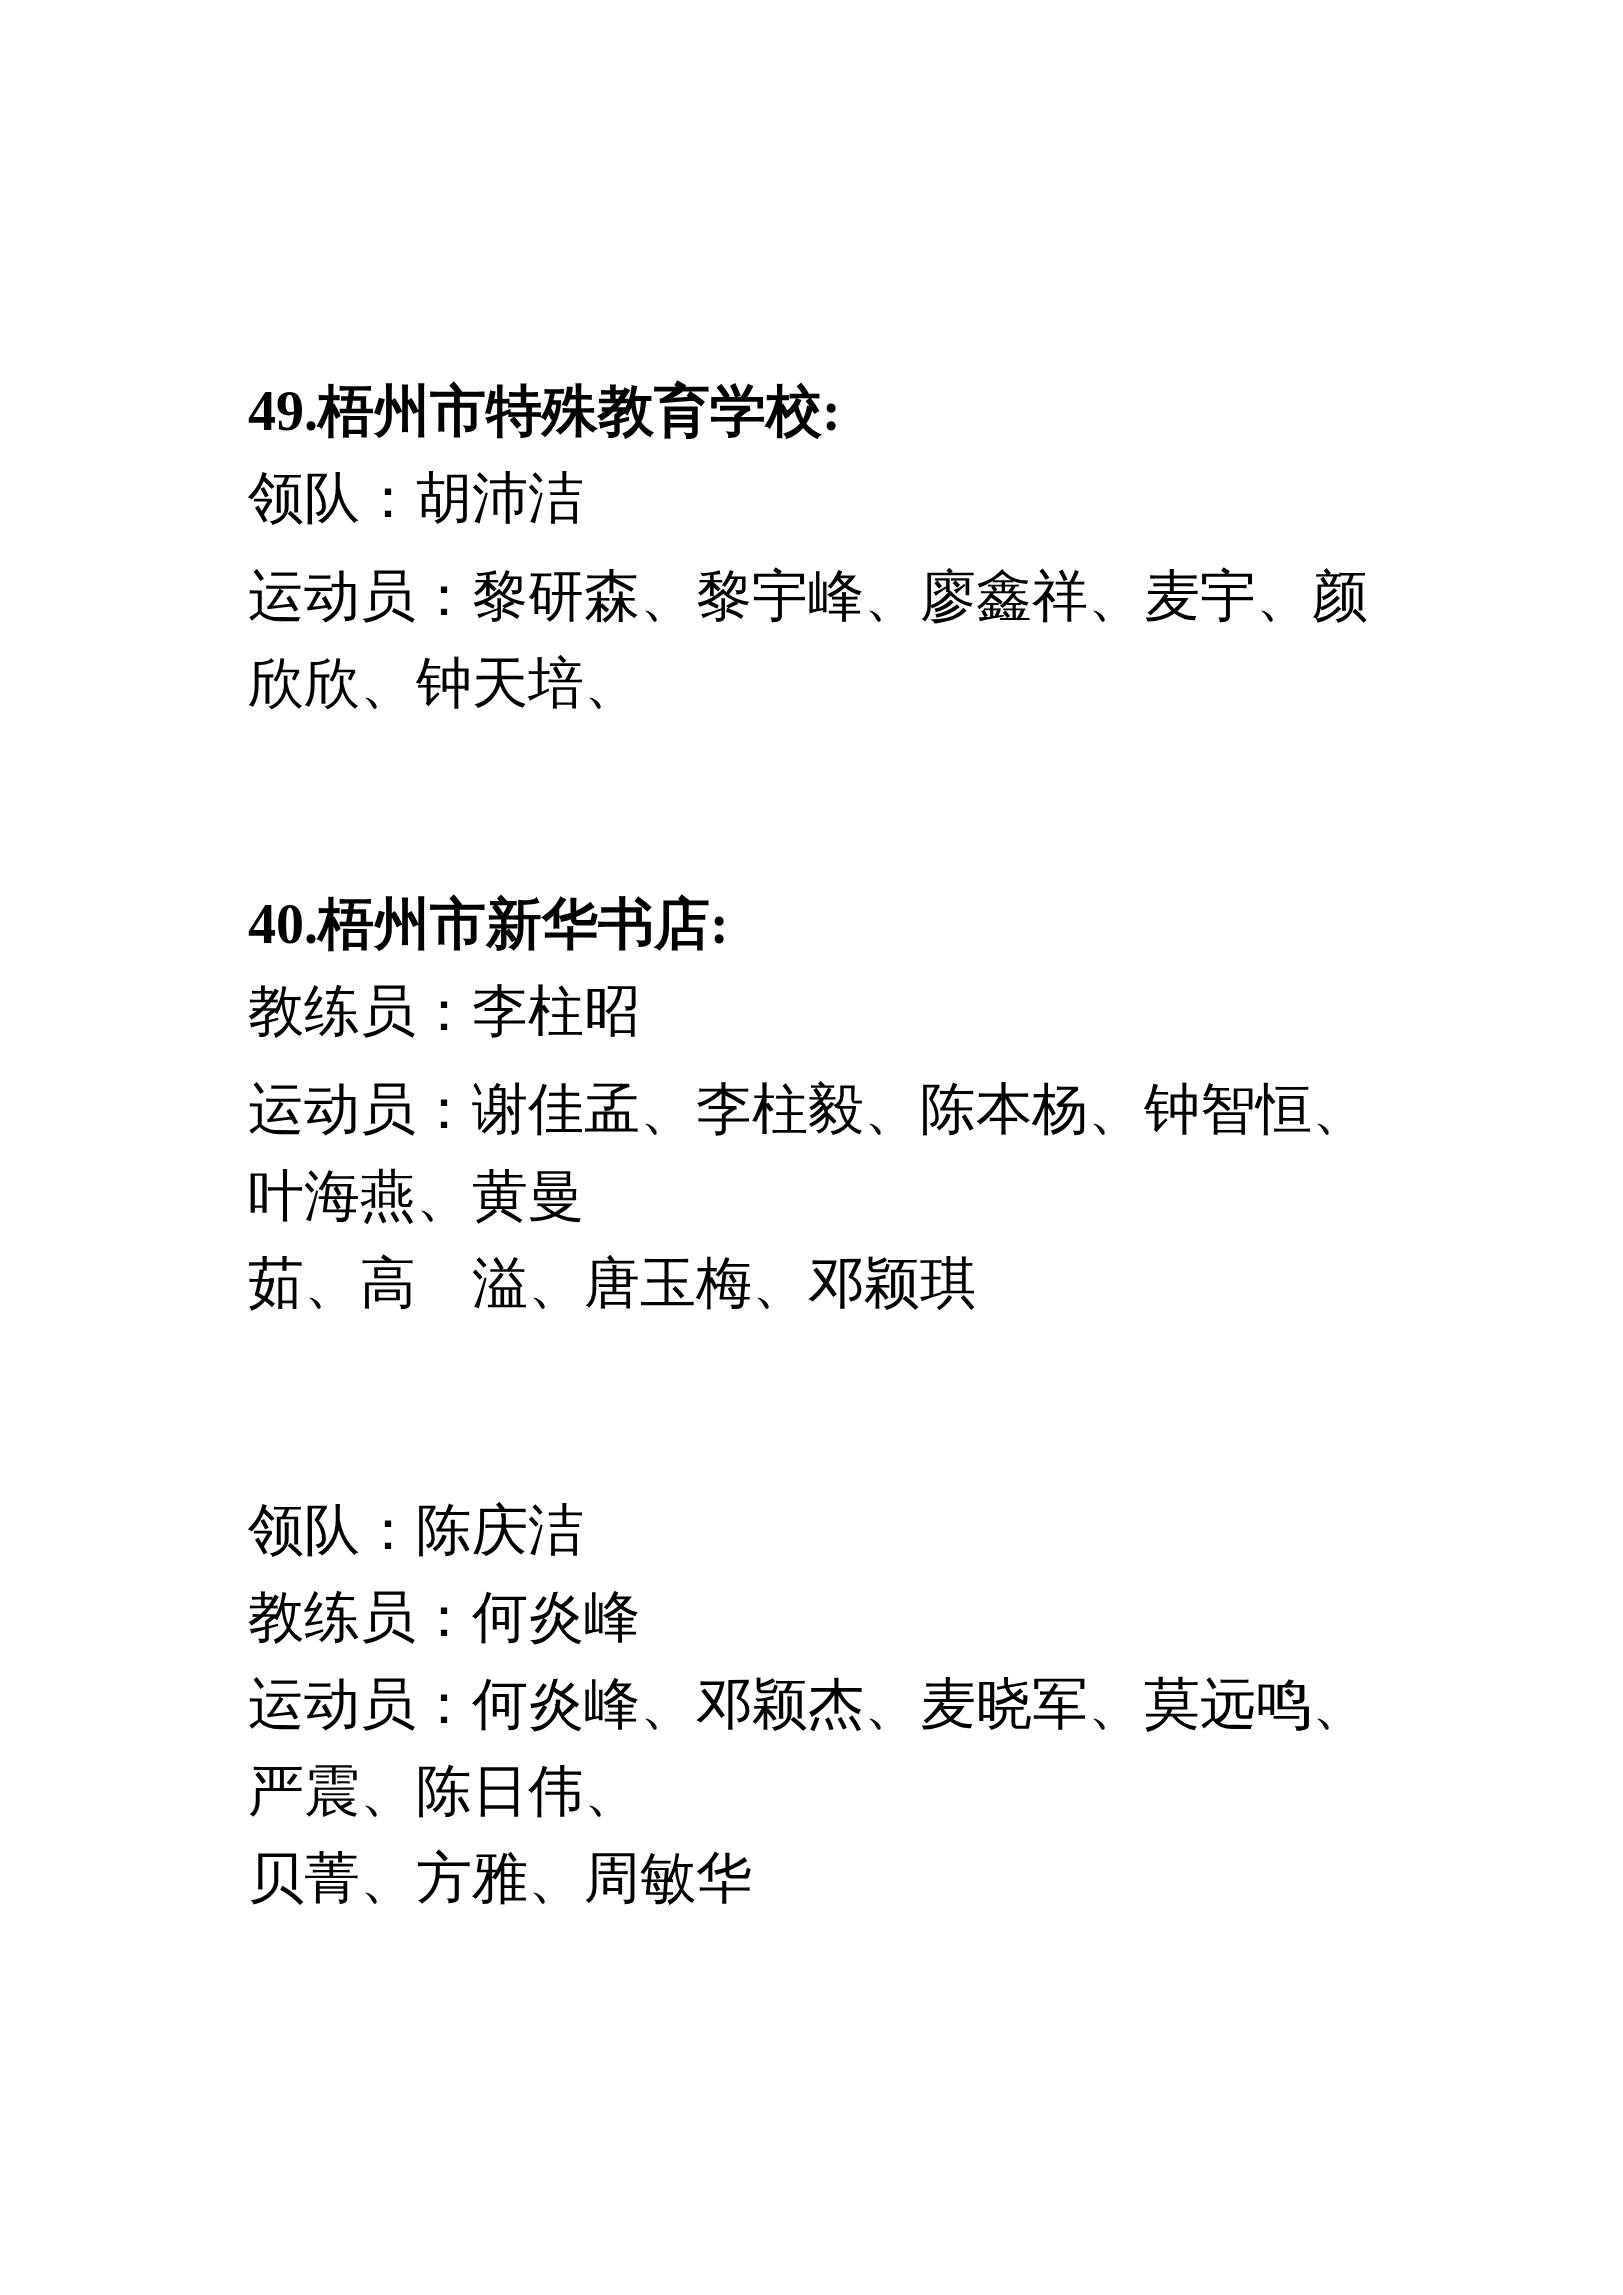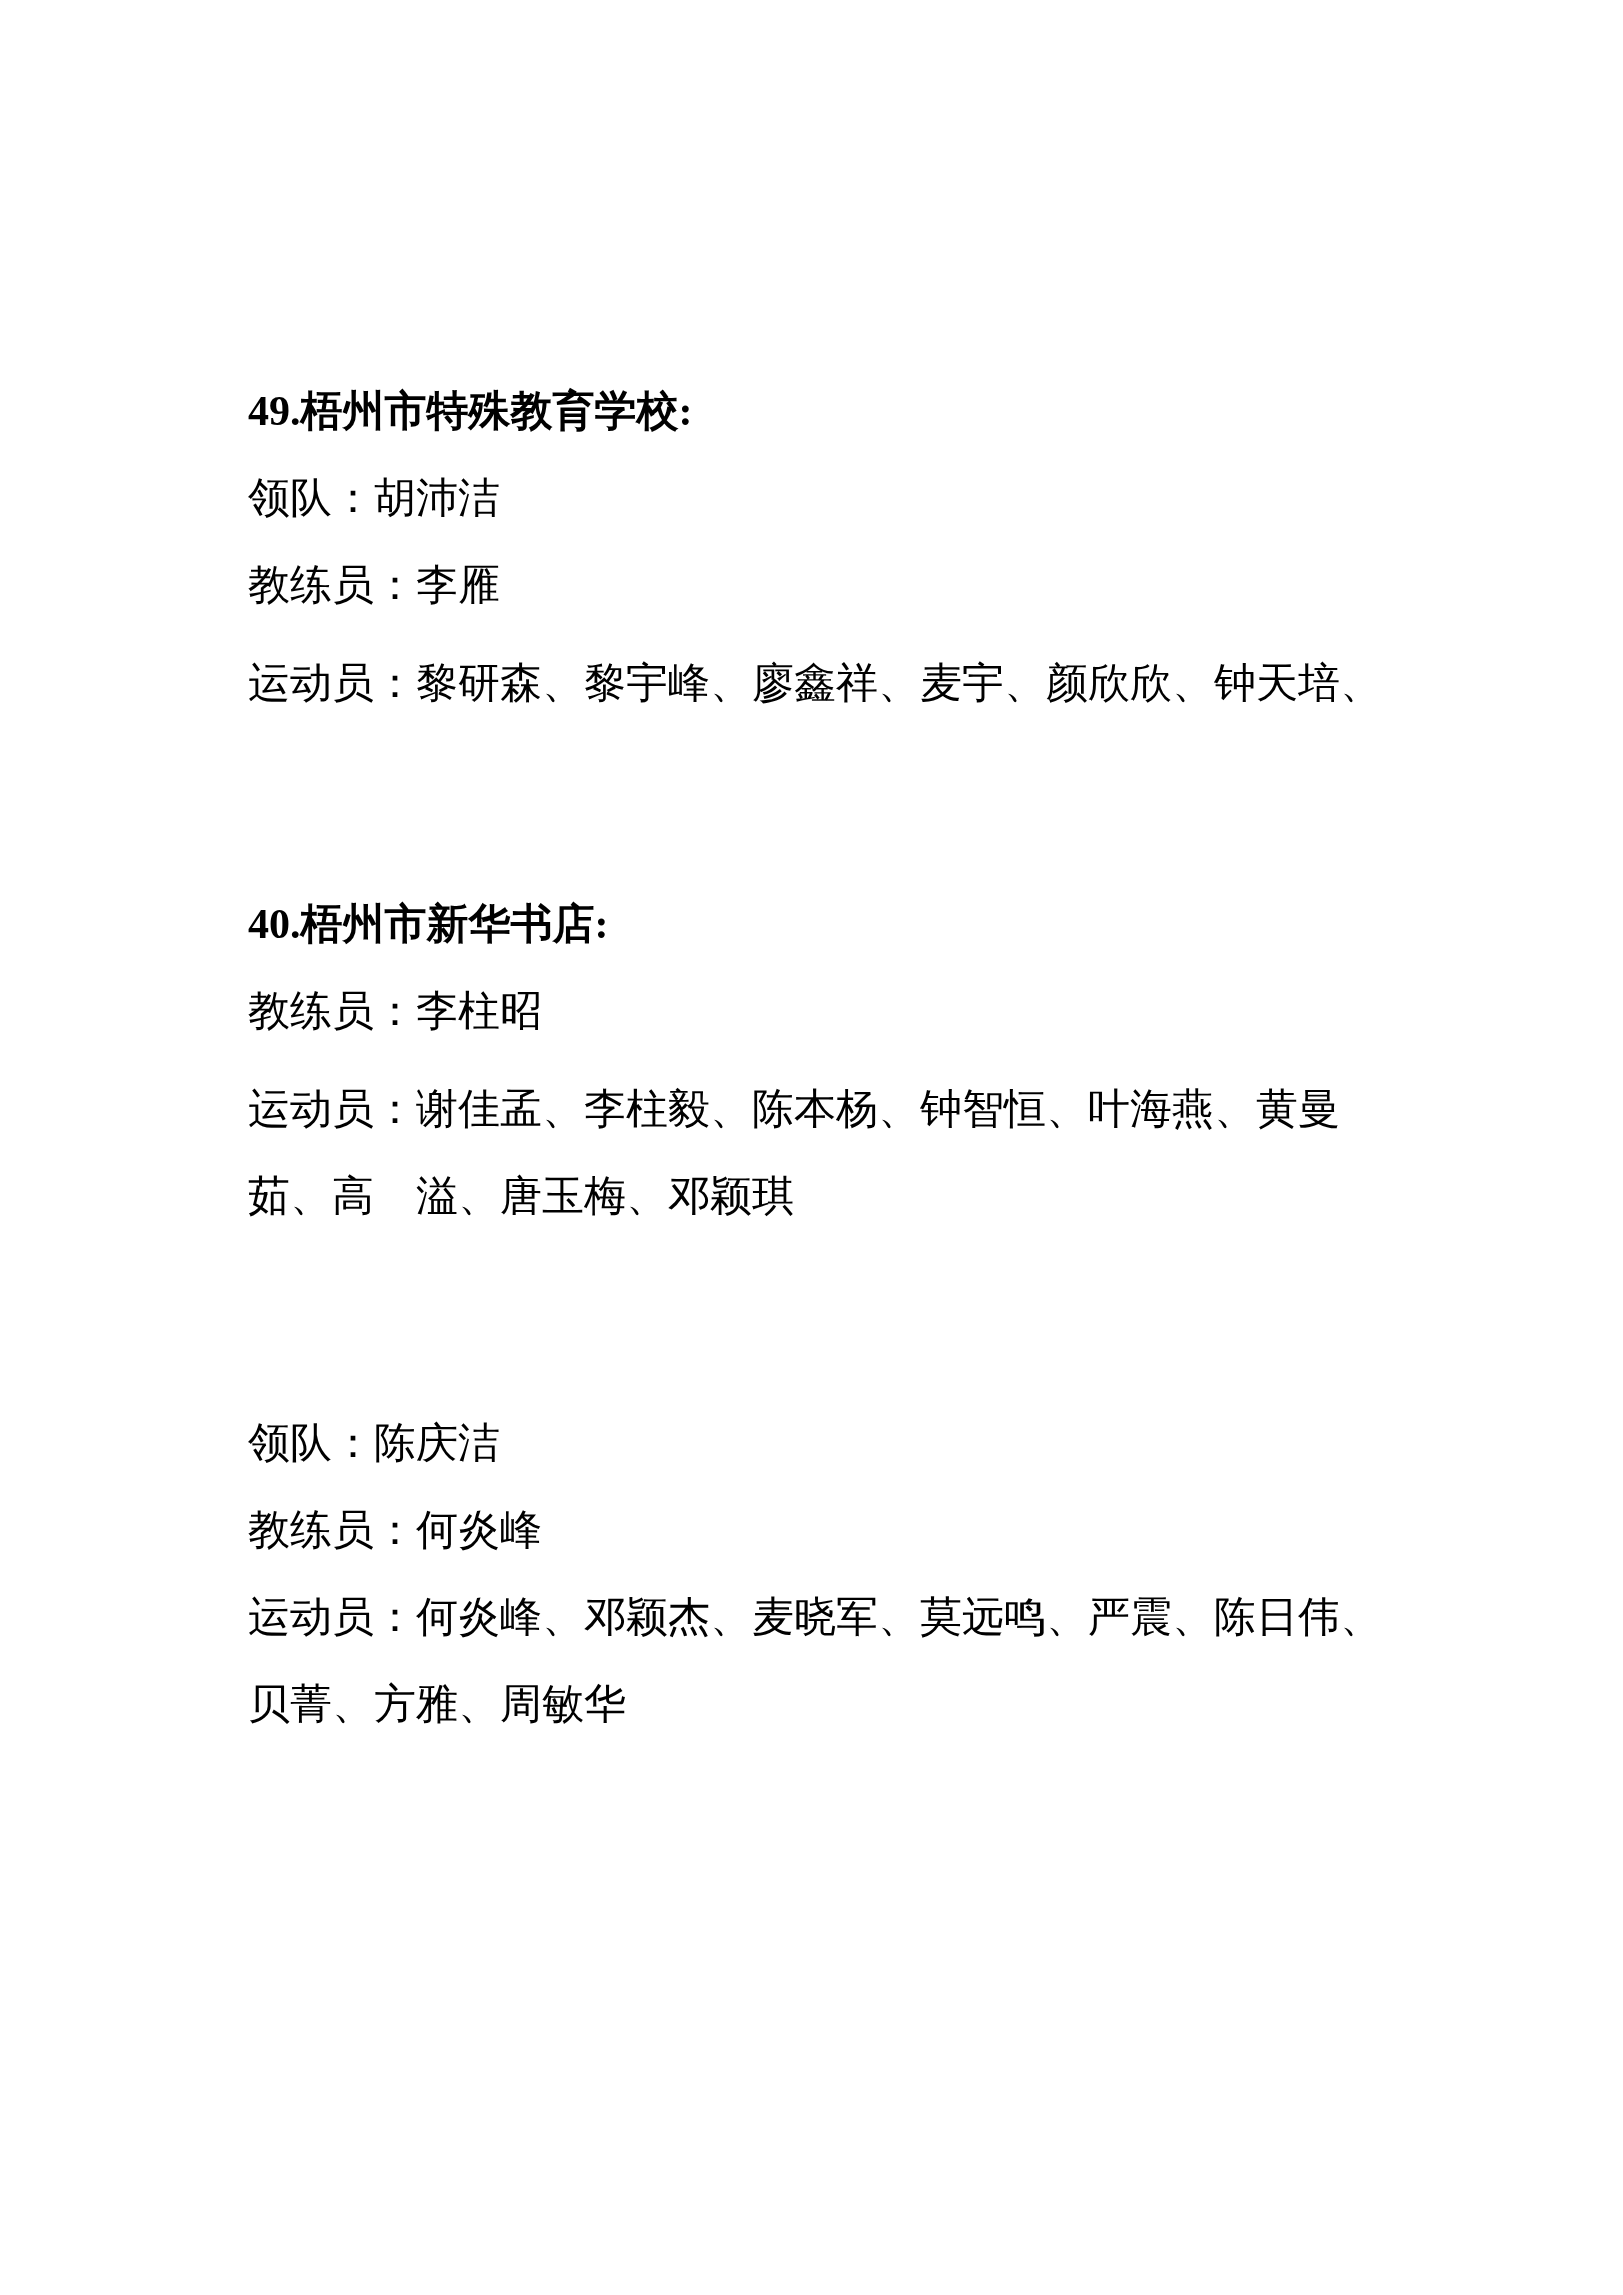--- a/index.html
+++ b/index.html
@@ -17,21 +17,21 @@
     font-family: "Liberation Serif", "DejaVu Serif", serif;
   }
   .content {
     position: absolute;
     left: 248px;
     top: 0;
     width: 1136px;
     padding-top: 368px;
   }
   .line {
-    font-size: 42px;
+    font-size: 56px;
     line-height: 87px;
     letter-spacing: 0;
     white-space: pre-wrap;
     text-align: left;
   }
   .heading {
     font-weight: bold;
   }
   
   .athletes-gap {
@@ -46,21 +46,20 @@
 </style>
 </head>
 <body>
 
 <div class="page">
   <div class="content">
 
     <div class="section">
       <div class="line heading">49.梧州市特殊教育学校:</div>
       <div class="line">领队：胡沛洁</div>
-      <div class="line">教练员：李雁</div>
       <div class="line athletes-gap">运动员：黎研森、黎宇峰、廖鑫祥、麦宇、颜欣欣、钟天培、</div>
     </div>
 
     <div class="section section-50">
       <div class="line heading">40.梧州市新华书店:</div>
       <div class="line">教练员：李柱昭</div>
       <div class="line athletes-gap">运动员：谢佳孟、李柱毅、陈本杨、钟智恒、叶海燕、黄曼</div>
       <div class="line">茹、高　溢、唐玉梅、邓颖琪</div>
     </div>
 

